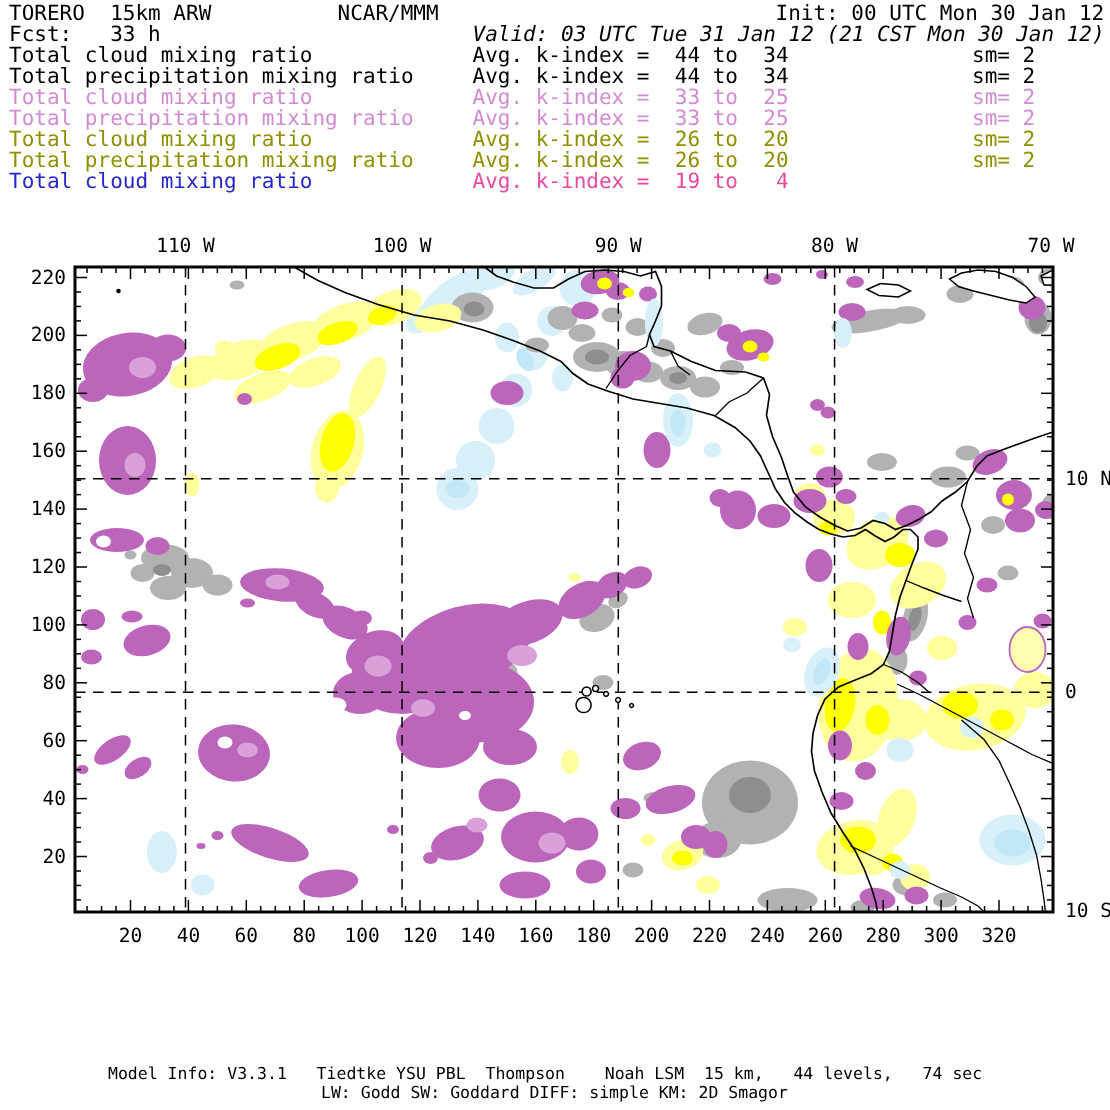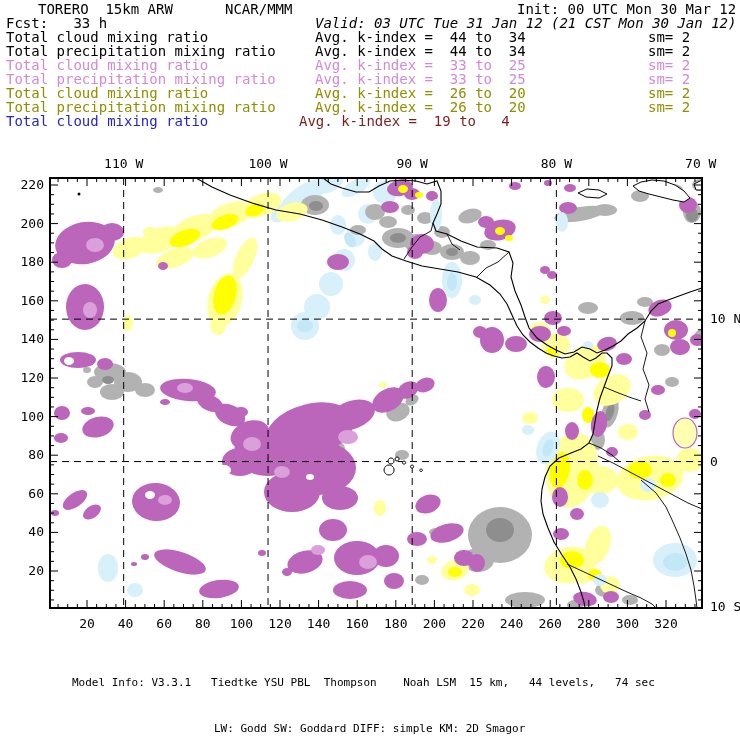--- a/index.html
+++ b/index.html
@@ -6,23 +6,23 @@
   body{width:740px;height:740px;position:relative;font-family:"DejaVu Sans Mono",monospace;
        font-size:14px;line-height:14px;color:#000;}
   .abs{position:absolute;white-space:pre;}
   #map-wrap{position:absolute;left:0;top:0;width:740px;height:740px;}
   svg text{font-family:"DejaVu Sans Mono",monospace;}
 </style>
 </head>
 <body>
 
 <div id="header">
-  <div class="abs" style="left:6px;top:2px;margin-left:32px;">TORERO  15km ARW</div>
+  <div class="abs" style="left:6px;top:2px;">TORERO  15km ARW</div>
   <div class="abs" style="left:225px;top:2px;text-align:right;">NCAR/MMM</div>
-  <div class="abs" style="left:517px;top:2px;">Init: 00 UTC Mon 30 Mar 12</div>
+  <div class="abs" style="left:517px;top:2px;">Init: 00 UTC Mon 30 Jan 12</div>
   <div class="abs" style="left:6px;top:16px;">Fcst:   33 h</div>
   <div class="abs" style="left:315px;top:16px;font-style:italic;">Valid: 03 UTC Tue 31 Jan 12 (21 CST Mon 30 Jan 12)</div>
   <div id="legend">
       <div class="abs" style="left: 6px; top: 30px; color: rgb(0, 0, 0);">Total cloud mixing ratio</div>
       <div class="abs" style="left: 315px; top: 30px; color: rgb(0, 0, 0);">Avg. k-index =  44 to  34</div>
       <div class="abs" style="left: 648px; top: 30px; color: rgb(0, 0, 0);">sm= 2</div>
       <div class="abs" style="left: 6px; top: 44px; color: rgb(0, 0, 0);">Total precipitation mixing ratio</div>
       <div class="abs" style="left: 315px; top: 44px; color: rgb(0, 0, 0);">Avg. k-index =  44 to  34</div>
       <div class="abs" style="left: 648px; top: 44px; color: rgb(0, 0, 0);">sm= 2</div>
       <div class="abs" style="left: 6px; top: 58px; color: rgb(210, 139, 210);">Total cloud mixing ratio</div>
@@ -31,21 +31,21 @@
       <div class="abs" style="left: 6px; top: 72px; color: rgb(210, 139, 210);">Total precipitation mixing ratio</div>
       <div class="abs" style="left: 315px; top: 72px; color: rgb(210, 139, 210);">Avg. k-index =  33 to  25</div>
       <div class="abs" style="left: 648px; top: 72px; color: rgb(210, 139, 210);">sm= 2</div>
       <div class="abs" style="left: 6px; top: 86px; color: rgb(143, 143, 0);">Total cloud mixing ratio</div>
       <div class="abs" style="left: 315px; top: 86px; color: rgb(143, 143, 0);">Avg. k-index =  26 to  20</div>
       <div class="abs" style="left: 648px; top: 86px; color: rgb(143, 143, 0);">sm= 2</div>
       <div class="abs" style="left: 6px; top: 100px; color: rgb(143, 143, 0);">Total precipitation mixing ratio</div>
       <div class="abs" style="left: 315px; top: 100px; color: rgb(143, 143, 0);">Avg. k-index =  26 to  20</div>
       <div class="abs" style="left: 648px; top: 100px; color: rgb(143, 143, 0);">sm= 2</div>
       <div class="abs" style="left: 6px; top: 114px; color: rgb(37, 37, 205);">Total cloud mixing ratio</div>
-      <div class="abs" style="left: 299px; top: 114px; color: #7f1d1d;">Avg. k-index =  19 to   4</div>
+      <div class="abs" style="left: 315px; top: 114px; color: #ec4899;">Avg. k-index =  19 to   4</div>
     </div>
 </div>
 
 <div id="map-wrap">
   <svg id="map-svg" width="740" height="740" viewBox="0 0 740 740">
       <defs>
         <clipPath id="plotclip">
           <rect x="50" y="178" width="652" height="430"></rect>
         </clipPath>
       </defs>
@@ -615,15 +615,15 @@
         <text x="556.376" y="168" text-anchor="middle">80 W</text>
         <text x="700.74" y="168" text-anchor="middle">70 W</text>
         <text x="710" y="323.135" text-anchor="start">10 N</text>
         <text x="710" y="465.569" text-anchor="start">0</text>
         <text x="710" y="611.091" text-anchor="start">10 S</text>
       </g>
     </svg>
 </div>
 
 <div id="footer" style="position:absolute;left:0;top:0;width:740px;font-size:11px;line-height:13px;">
-  <div class="abs" style="left:72px;top:676px;">Model Info: V3.3.1   Tiedtke YSU PBL  Thompson    Noah LSM  15 km,   44 levels,   74 sec</div>
+  <div class="abs" style="left:72px;top:709px;">Model Info: V3.3.1   Tiedtke YSU PBL  Thompson    Noah LSM  15 km,   44 levels,   74 sec</div>
   <div class="abs" style="left:214px;top:722px;">LW: Godd SW: Goddard DIFF: simple KM: 2D Smagor</div>
 </div>
 
 </body></html>

